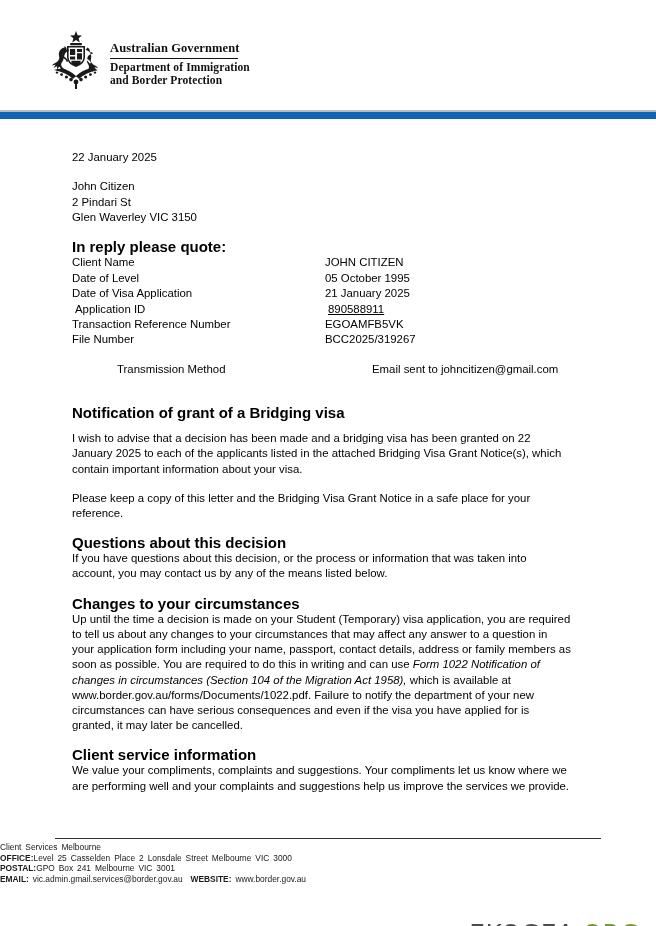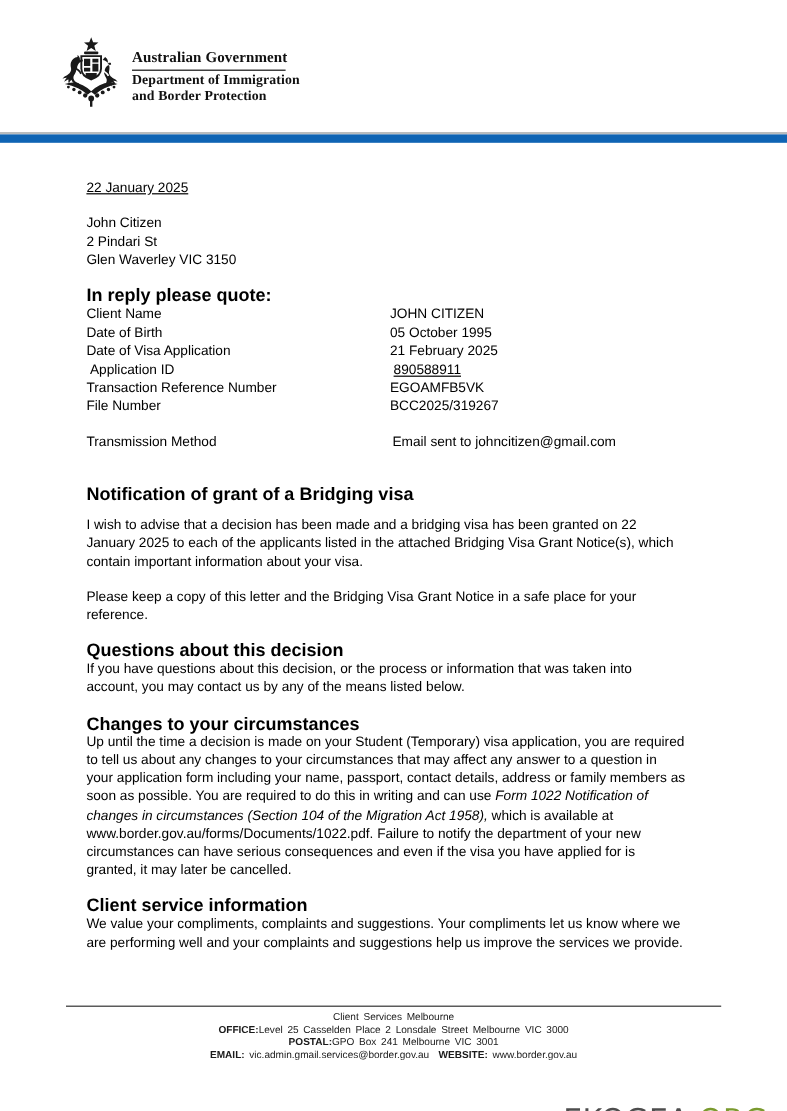--- a/index.html
+++ b/index.html
@@ -73,21 +73,21 @@
 
   
   .body-area {
     position: absolute;
     left: 72px;
     top: 150px;
     width: 500px;
     font-size: 11.4px;
     line-height: 15.2px;
   }
-  .para { margin: 0 0 0 0; text-decoration: underline; }
+  .para { margin: 0 0 0 0; }
   .gap-14 { height: 14px; }
   .gap-10 { height: 10px; }
 
   .bold-head {
     font-weight: bold;
     font-size: 15px;
     line-height: 16px;
   }
 
   .addr-line { line-height: 15.4px; }
@@ -101,40 +101,39 @@
     padding: 0;
     vertical-align: top;
     font-size: 11.4px;
     line-height: 15.4px;
     white-space: nowrap;
   }
   .ref-label { width: 250px; }
   .ref-indent .ref-label { padding-left: 3px; }
   .ref-indent .ref-value { padding-left: 3px; text-decoration: underline; }
 
-  .trans-table { width: 100%; border-collapse: collapse; }
+  .trans-table { width: 100%; border-collapse: collapse; margin-left: 45px; }
   .trans-table td {
     padding: 0;
     font-size: 11.4px;
     line-height: 15.4px;
     white-space: nowrap;
     vertical-align: top;
   }
   .trans-label { width: 255px; }
 
   p.text { margin: 0; }
   .italic { font-style: italic; }
 
   
   .footer {
     position: absolute;
     left: 0;
     top: 838px;
     width: 656px;
-    text-align: center;
   }
   .footer-rule {
     width: 546px;
     height: 1px;
     background: #333;
     margin: 0 auto 3px auto;
   }
   .footer-line {
     font-size: 8.4px;
     line-height: 10.6px;
@@ -219,26 +218,26 @@
 
   <div class="bold-head">In reply please quote:</div>
 
   <table class="ref-table">
     <tbody>
       <tr>
         <td class="ref-label">Client Name</td>
         <td class="ref-value">JOHN CITIZEN</td>
       </tr>
       <tr>
-        <td class="ref-label">Date of Birth</td>
+        <td class="ref-label">Date of Level</td>
         <td class="ref-value">05 October 1995</td>
       </tr>
       <tr>
         <td class="ref-label">Date of Visa Application</td>
-        <td class="ref-value">21 February 2025</td>
+        <td class="ref-value">21 January 2025</td>
       </tr>
       <tr class="ref-indent">
         <td class="ref-label">Application ID</td>
         <td class="ref-value">890588911</td>
       </tr>
       <tr>
         <td class="ref-label">Transaction Reference Number</td>
         <td class="ref-value">EGOAMFB5VK</td>
       </tr>
       <tr>

